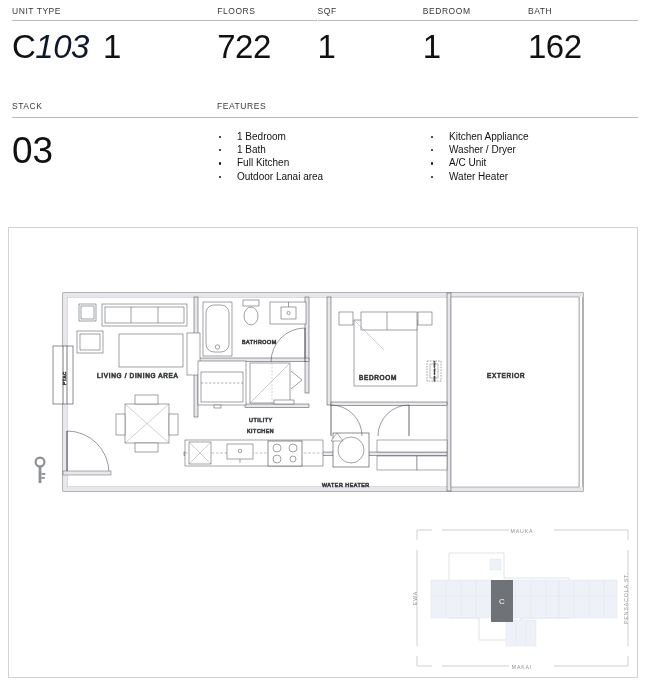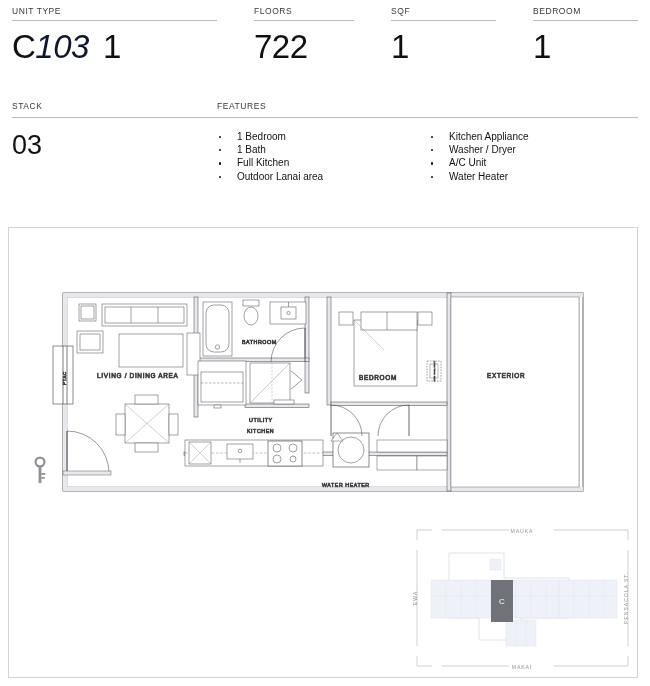--- a/index.html
+++ b/index.html
@@ -85,21 +85,21 @@
   .info-headcell { font-size: 8.5px; letter-spacing: 0.55px; color: #35373a; }
   .info-headcell.c-stack { width: 205px; }
 
   .full-rule {
     margin: 6px 12px 0 12px;
     height: 1px;
     background: #b9bbbd;
   }
 
   .stack-value {
-    font-size: 27px;
+    font-size: 37px;
     font-weight: 300;
     line-height: 1;
     padding-top: 14px;
     color: #101113;
   }
 
   .features-wrap {
     display: flex;
     padding-top: 12px;
     gap: 0;
@@ -188,20 +188,25 @@
     <div class="spec-rule"></div>
     <div class="spec-value">1</div>
   </div>
 
   <div class="spec-col c-bed">
     <div class="spec-label">BEDROOM</div>
     <div class="spec-rule"></div>
     <div class="spec-value">1</div>
   </div>
 
+  <div class="spec-col c-bath">
+    <div class="spec-label">BATH</div>
+    <div class="spec-rule"></div>
+    <div class="spec-value">162</div>
+  </div>
 
 </div>
 
 <div class="info-head">
   <div class="info-headcell c-stack">STACK</div>
   <div class="info-headcell">FEATURES</div>
 </div>
 <div class="full-rule"></div>
 
 <div class="info-row" style="margin-top:0;">

